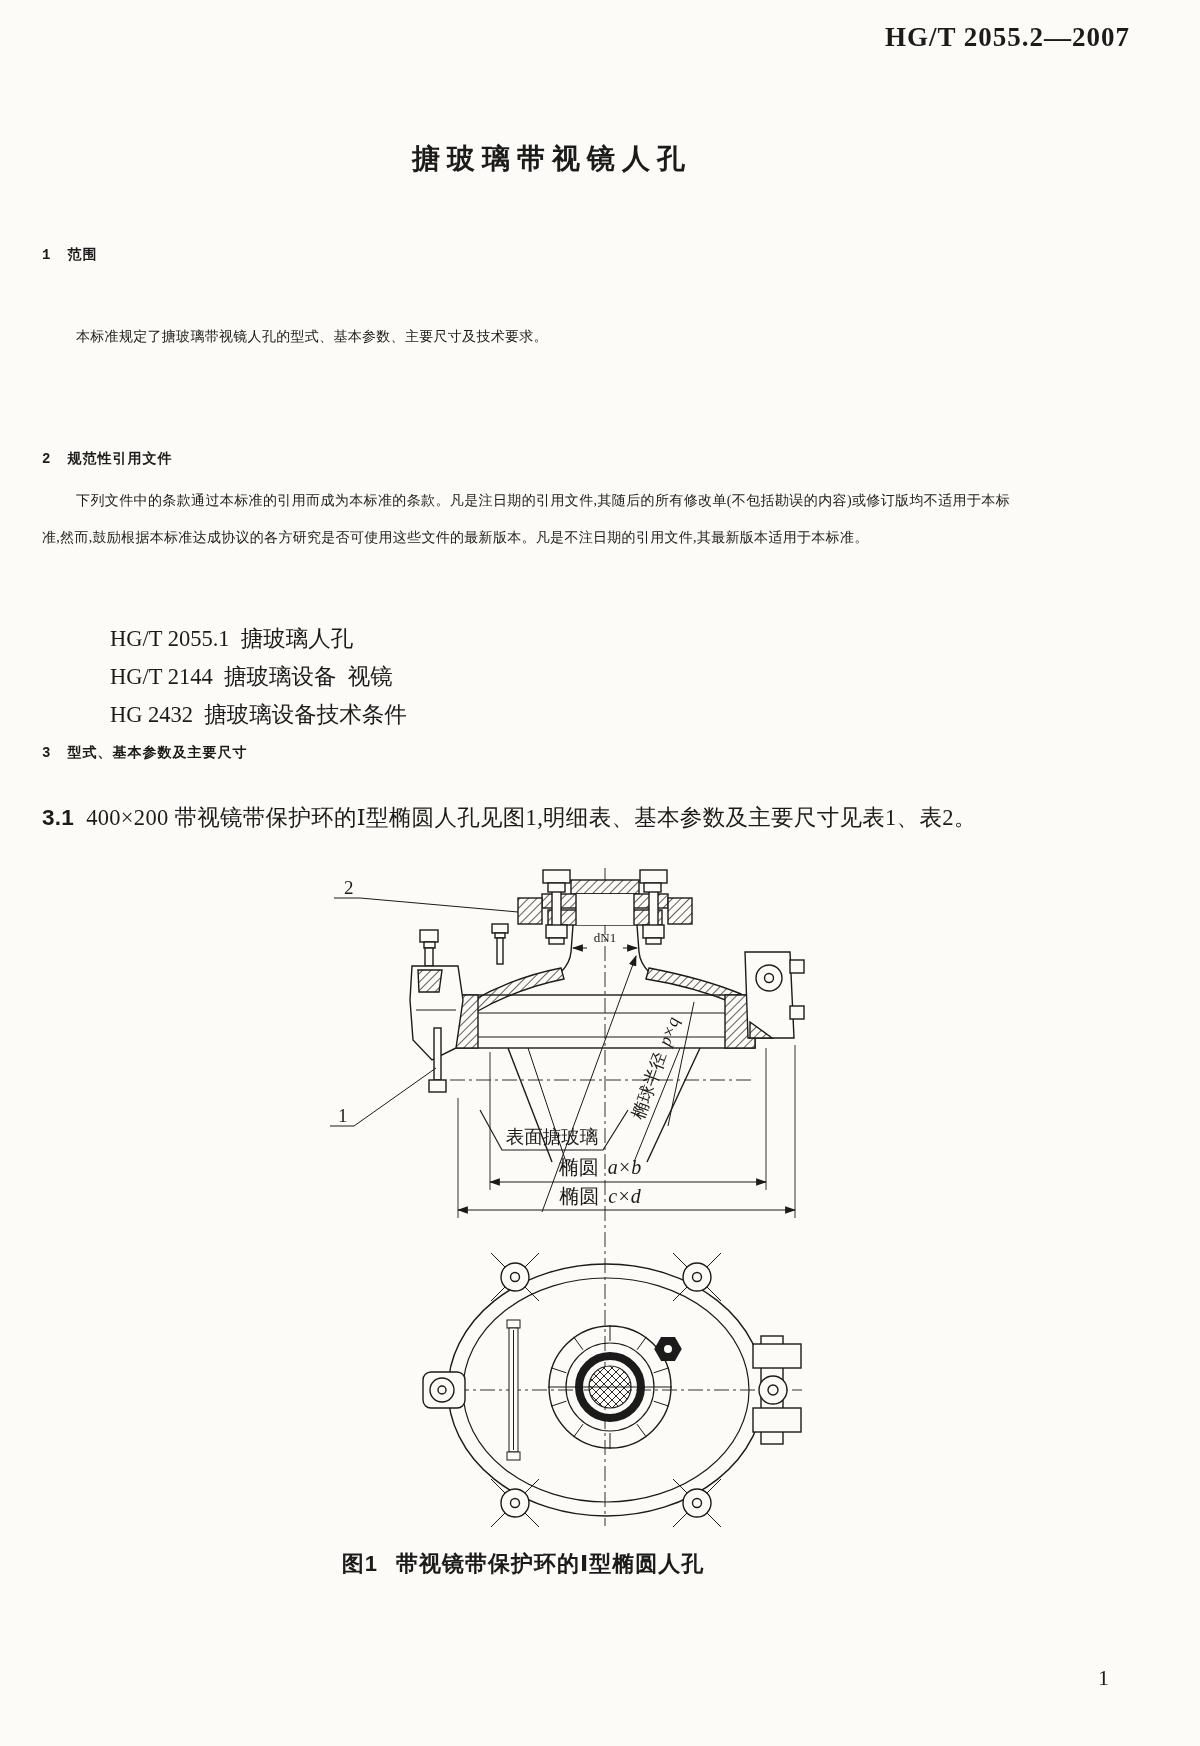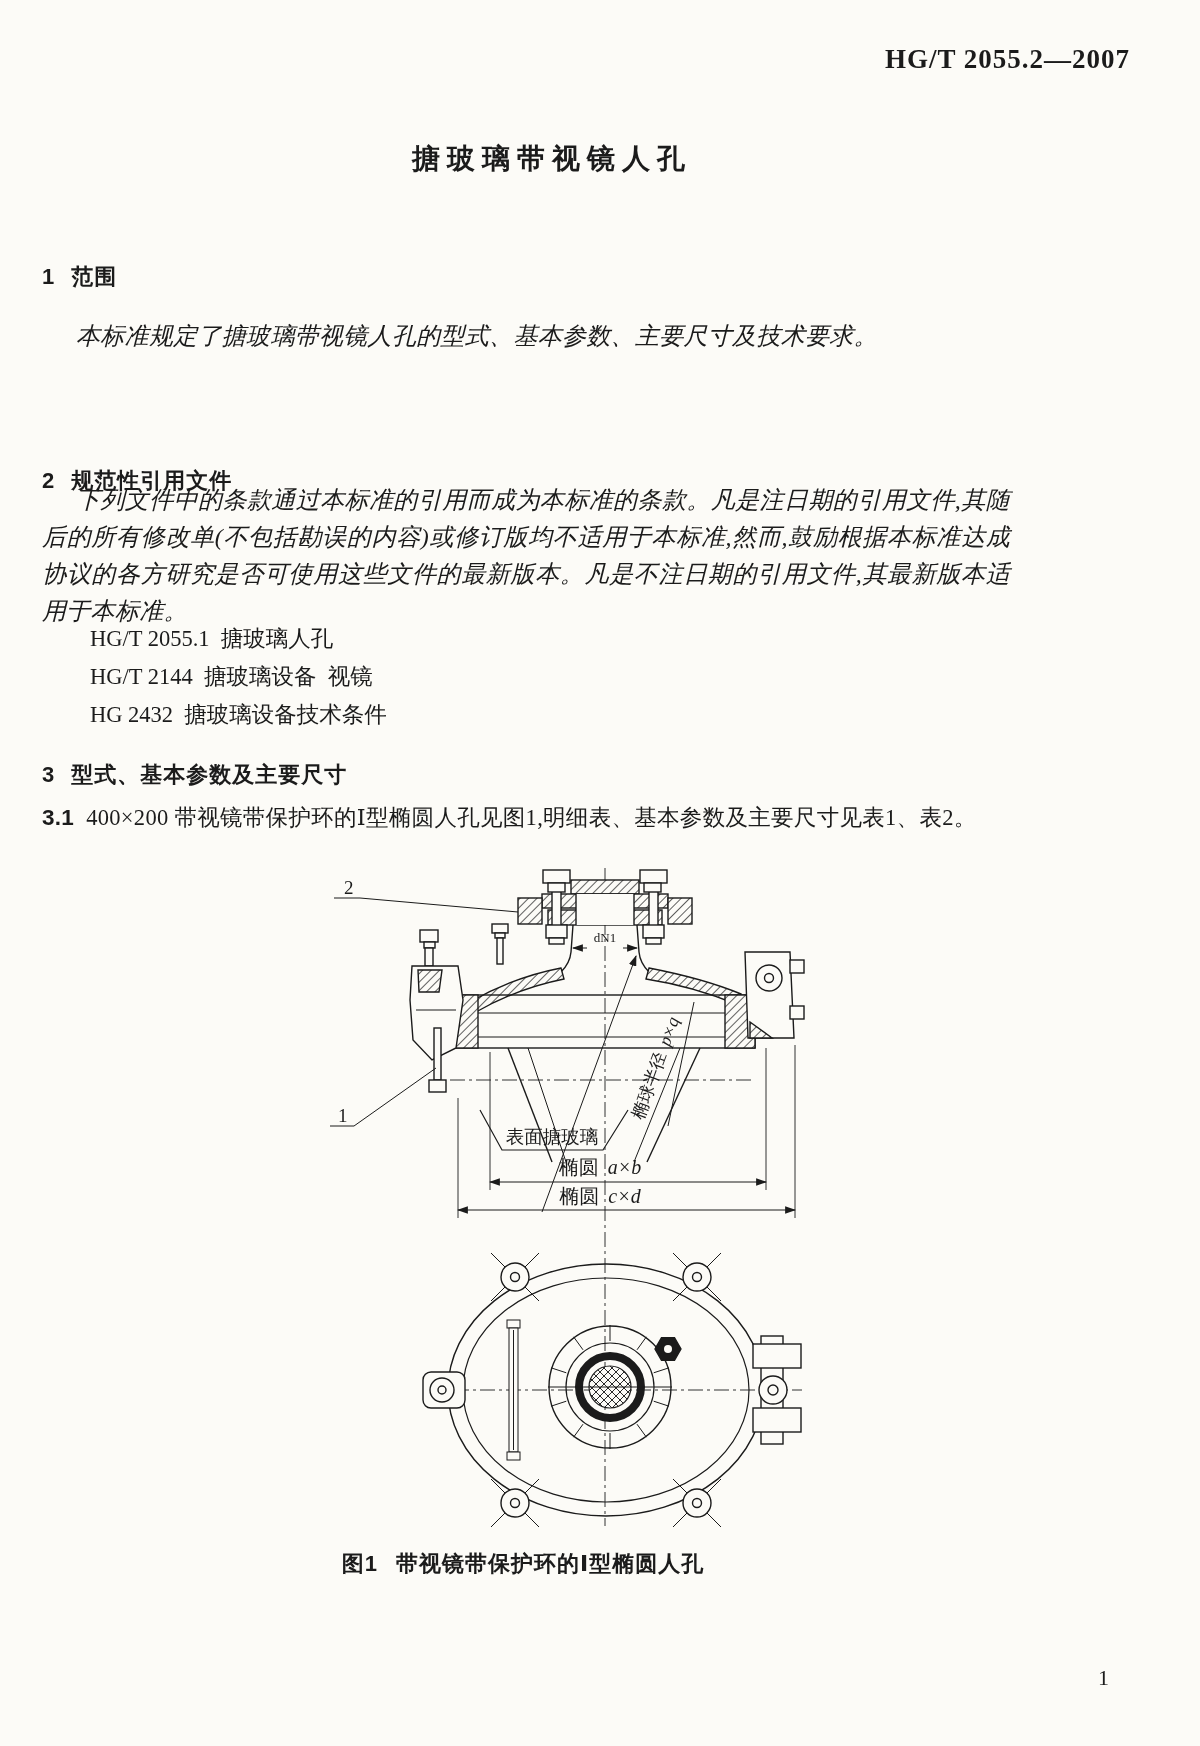--- a/index.html
+++ b/index.html
@@ -7,44 +7,43 @@
     position:relative;
     width:1200px;height:1746px;
     margin:0 auto;
     background:#fcfbf7;
     color:#1b1b1b;
     font-family:"Liberation Serif","DejaVu Serif",serif;
     overflow:hidden;
     box-shadow:0 0 8px rgba(0,0,0,.35);
   }
   .doc-code{
-    position:absolute;top:44px;right:70px;
+    position:absolute;top:22px;right:70px;
     font-family:"Liberation Serif","DejaVu Serif",serif;
     font-weight:bold;font-size:27px;letter-spacing:1px;
   }
   .doc-title{
     position:absolute;top:140px;left:252px;width:600px;
     text-align:center;
     font-family:"Liberation Sans","DejaVu Sans",sans-serif;
     font-weight:bold;font-size:28px;letter-spacing:7px;
   }
   .h-sec{
     position:absolute;left:42px;width:992px;
-    font-family:Liberation Sans, sans-serif;
-    font-weight:bold;font-size:22px;letter-spacing:1px;margin-top:16px;
+    font-family:Liberation Mono, monospace;
+    font-weight:bold;font-size:14px;letter-spacing:1px;
   }
   .h-sec .num{margin-right:16px;}
   .para{
     position:absolute;left:42px;width:968px;
-    font-size:24px;line-height:37px;
+    font-size:14px;line-height:37px;
     text-align:justify;text-indent:34px;
     letter-spacing:.3px;
-    font-style:italic;
-  }
-  .ref-list{position:absolute;left:38px;width:968px;font-size:22.5px;line-height:38px;}
+  }
+  .ref-list{position:absolute;left:58px;width:968px;font-size:22.5px;line-height:38px;}
   .ref-line{white-space:pre-wrap;padding-left:52px;}
   .clause{
     position:absolute;left:42px;width:992px;
     font-size:22.5px;line-height:36px;letter-spacing:.3px;
   }
   .clause .num{font-family:"Liberation Sans","DejaVu Sans",sans-serif;font-weight:bold;margin-right:12px;}
   .fig-wrap{position:absolute;left:320px;top:860px;width:485px;height:670px;}
   .fig-caption{
     position:absolute;top:1549px;left:123px;width:800px;text-align:center;
     font-family:"Liberation Sans","DejaVu Sans",sans-serif;

